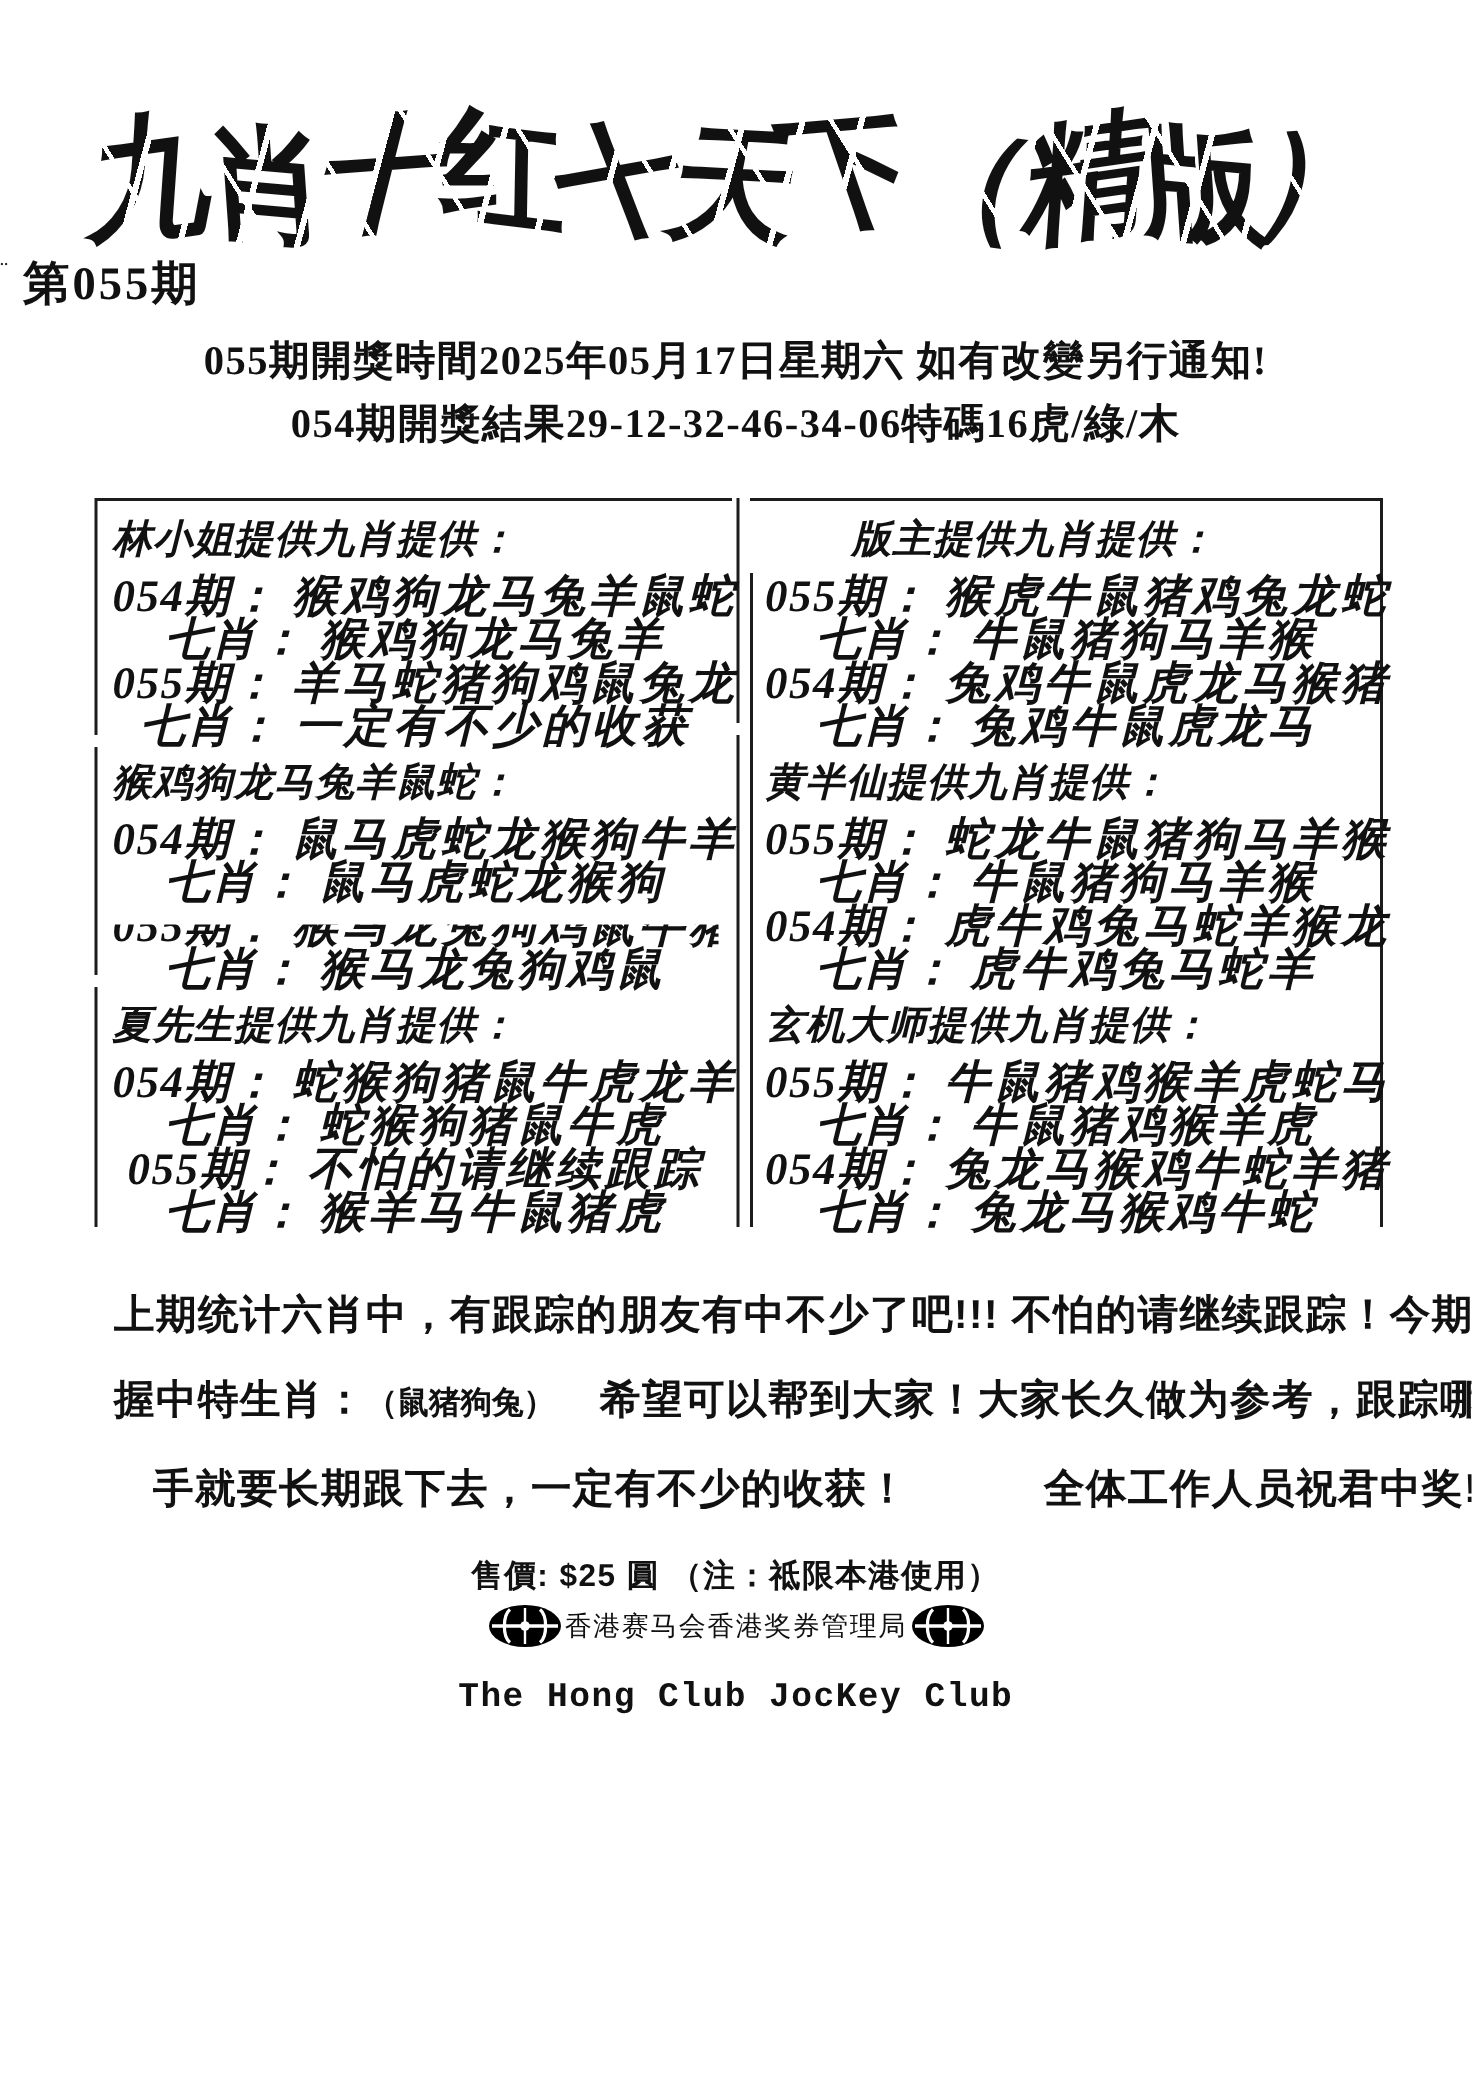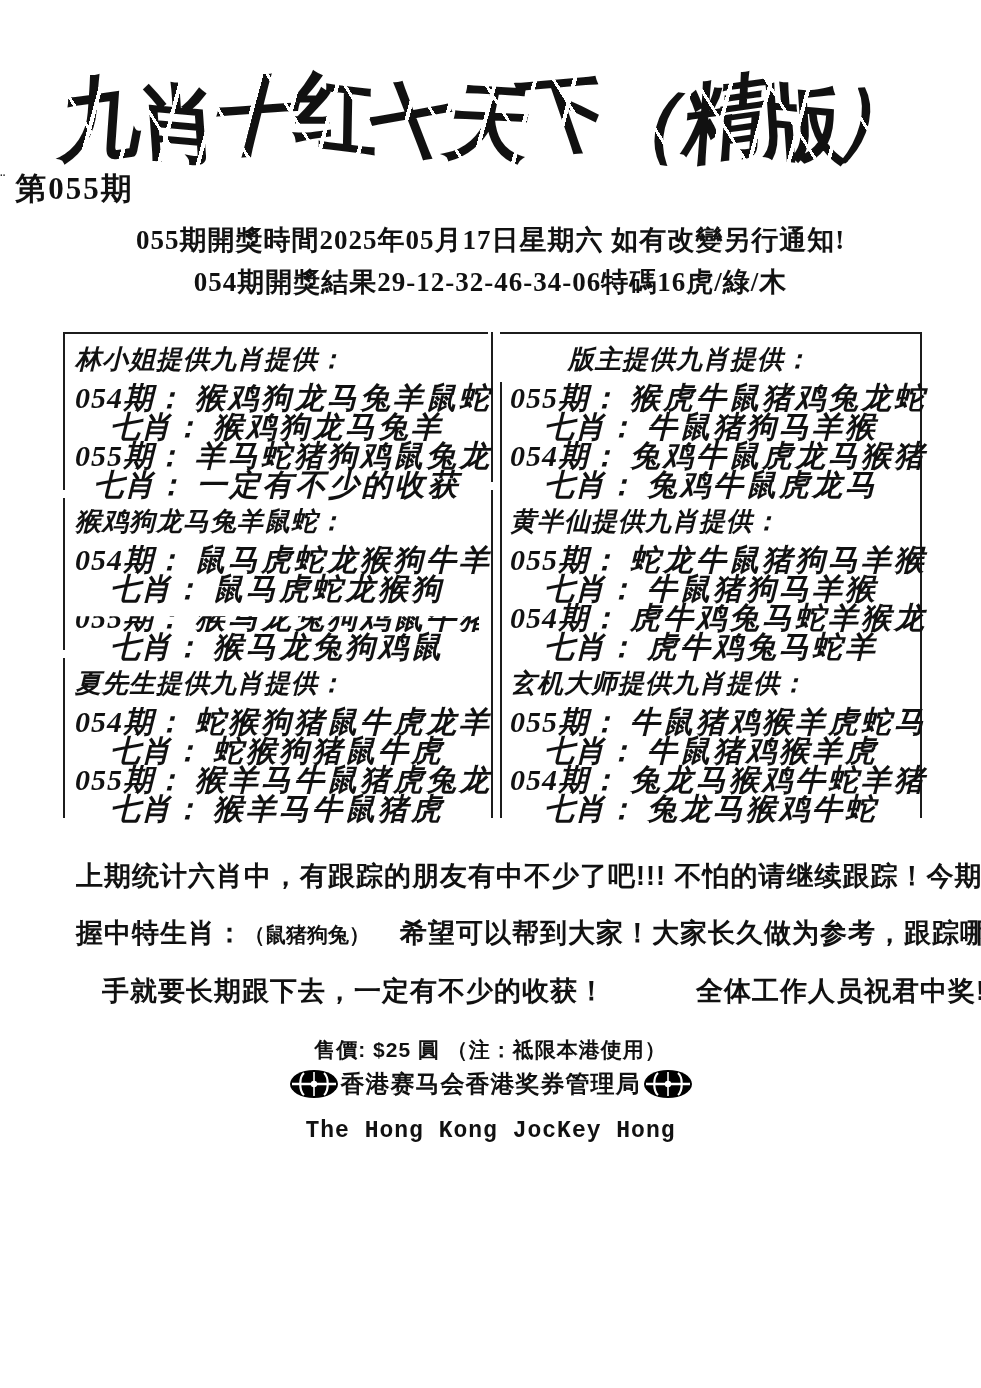--- a/index.html
+++ b/index.html
@@ -56,21 +56,21 @@
   .clipped{clip-path:inset(46% 0 0 0);}
   
   .promo{position:absolute;top:848px;left:76px;width:832px;font-family:"Liberation Sans",sans-serif;font-size:27px;font-weight:bold;line-height:57px;letter-spacing:1px;}
   .promo-line{white-space:nowrap;}
   .promo-line-3{padding-left:26px;}
   .promo-note{font-size:21px;letter-spacing:0;margin-right:30px;}
   .promo-gap{display:inline-block;width:90px;}
   
   .price-line{position:absolute;top:1036px;width:100%;text-align:center;font-family:"Liberation Sans",sans-serif;font-size:21px;font-weight:bold;letter-spacing:1px;}
   .org-row{position:absolute;top:1068px;left:0;width:100%;display:flex;justify-content:center;align-items:center;gap:2px;}
-  .org-text{font-size:24px;font-weight:bold;letter-spacing:1px;font-family:"Liberation Sans",sans-serif;}
+  .org-text{font-size:18px;font-weight:normal;letter-spacing:1px;font-family:"Liberation Sans",sans-serif;}
   .hkjc-logo{width:50px;height:32px;display:block;}
   .english-line{position:absolute;top:1118px;width:100%;text-align:center;font-family:"Liberation Mono",monospace;font-size:23px;font-weight:bold;letter-spacing:1px;}
 </style>
 </head>
 <body>
 
 <div class="masthead"><span class="tchar t0">九</span><span class="tchar t1">肖</span><span class="tchar t2">十</span><span class="tchar t3">红</span><span class="tchar t4">十</span><span class="tchar t5">天</span><span class="tchar t6">下</span><span class="tchar t7">（</span><span class="tchar t0">精</span><span class="tchar t1">版</span><span class="tchar t2">）</span></div>
 <div class="shatter-overlay"></div>
 
 <div class="issue-line">
@@ -109,21 +109,21 @@
           <div class="row clipped"><span class="rl">055期：</span><span class="rv">猴马龙兔狗鸡鼠牛猪</span></div>
           <div class="row"><span class="rl">七肖：</span><span class="rv">猴马龙兔狗鸡鼠</span></div>
         </div>
   </div>
 
   <div class="block">
     <div class="bt">夏先生提供九肖提供：</div>
     <div class="rows">
           <div class="row"><span class="rl">054期：</span><span class="rv">蛇猴狗猪鼠牛虎龙羊</span></div>
           <div class="row"><span class="rl">七肖：</span><span class="rv">蛇猴狗猪鼠牛虎</span></div>
-          <div class="row"><span class="rl">055期：</span><span class="rv">猴羊马牛鼠猪虎兔龙</span></div>
+          <div class="row"><span class="rl">055期：</span><span class="rv">不怕的请继续跟踪</span></div>
           <div class="row"><span class="rl">七肖：</span><span class="rv">猴羊马牛鼠猪虎</span></div>
         </div>
   </div>
 </div>
   <div class="col col-right">
   <div class="block">
     <div class="bt">版主提供九肖提供：</div>
     <div class="rows">
           <div class="row"><span class="rl">055期：</span><span class="rv">猴虎牛鼠猪鸡兔龙蛇</span></div>
           <div class="row"><span class="rl">七肖：</span><span class="rv">牛鼠猪狗马羊猴</span></div>
@@ -179,13 +179,13 @@
   <svg class="hkjc-logo" viewBox="0 0 50 32">
     <ellipse cx="25" cy="16" rx="24" ry="14" fill="#000"></ellipse>
     <path d="M3 16h44" stroke="#fff" stroke-width="2.4" fill="none"></path>
     <path d="M15 5c-5 4-5 18 0 22" stroke="#fff" stroke-width="2.2" fill="none"></path>
     <path d="M35 5c5 4 5 18 0 22" stroke="#fff" stroke-width="2.2" fill="none"></path>
     <path d="M25 4v24" stroke="#fff" stroke-width="1.6" fill="none"></path>
     <circle cx="25" cy="16" r="3.2" fill="#fff"></circle>
   </svg>
 </div>
 
-<div class="english-line">The Hong Kong JocKey Hong</div>
+<div class="english-line">The Hong Club JocKey Club</div>
 
 </body></html>

